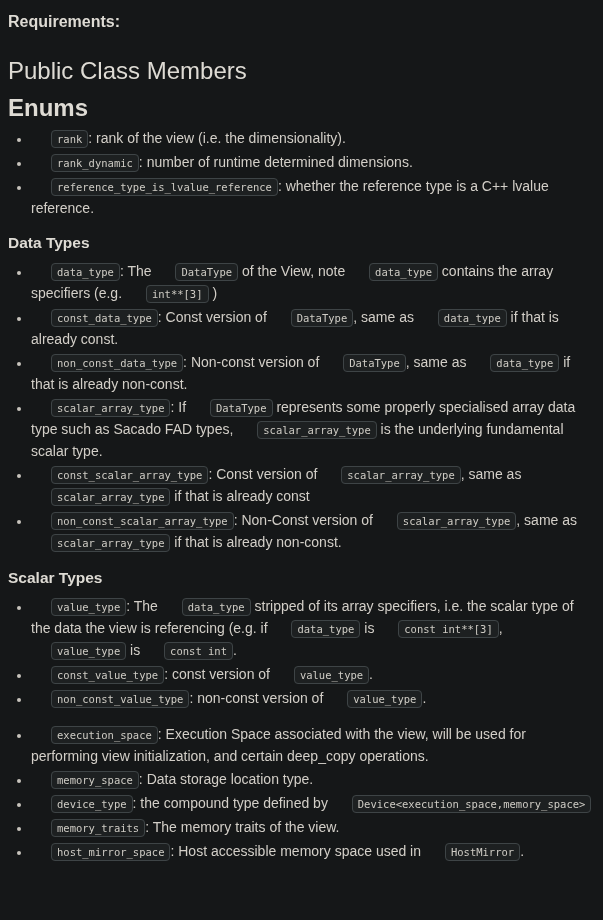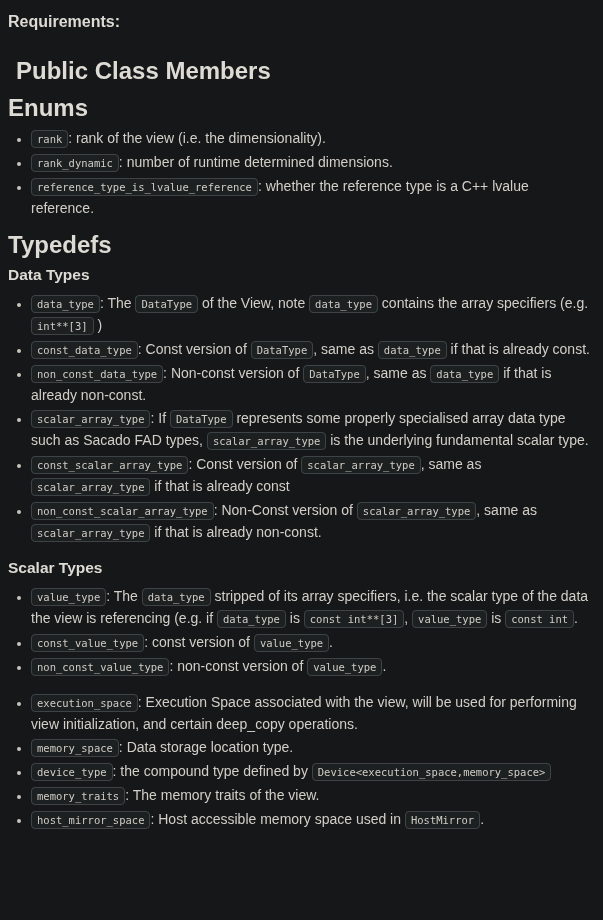--- a/index.html
+++ b/index.html
@@ -20,23 +20,23 @@
   }
   .req {
     font-size: 16px;
     font-weight: bold;
     color: var(--heading, #dedbd4);
     margin: 5px 0 14px 0;
   }
   h1 {
     font-size: 24px;
     line-height: 30px;
-    font-weight: bold;
+    font-weight: normal;
     color: var(--heading, #dedbd4);
-    margin: 24px 0 10px 8px;
+    margin: 24px 0 10px 0;
   }
   h2 {
     font-size: 24px;
     line-height: 24px;
     font-weight: bold;
     color: var(--heading, #dedbd4);
     margin: 10px 0 6px 0;
   }
   h3 {
     font-size: 15.5px;
@@ -58,20 +58,21 @@
   }
   code {
     font-family: "DejaVu Sans Mono", monospace;
     font-size: 10.5px;
     color: var(--code_text, #cfccc5);
     background: var(--code_bg, #1d2021);
     border: 1px solid var(--code_border, #3e4446);
     border-radius: 4px;
     padding: 2px 5px;
     white-space: nowrap;
+    margin-left: 20px;
   }
 </style>
 </head>
 <body>
 
 <div class="doc">
 
   <p class="req">Requirements:</p>
 
   <h1>Public Class Members</h1>
@@ -79,21 +80,20 @@
   <section>
     <h2>Enums</h2>
     <ul>
         <li><code>rank</code>: rank of the view (i.e. the dimensionality).</li>
         <li><code>rank_dynamic</code>: number of runtime determined dimensions.</li>
         <li><code>reference_type_is_lvalue_reference</code>: whether the reference type is a C++ lvalue reference.</li>
       </ul>
   </section>
 
   <section>
-    <h2>Typedefs</h2>
 
     <div>
       <h3>Data Types</h3>
       <ul>
           <li><code>data_type</code>: The <code>DataType</code> of the View, note <code>data_type</code> contains the array specifiers (e.g. <code>int**[3]</code> )</li>
           <li><code>const_data_type</code>: Const version of <code>DataType</code>, same as <code>data_type</code> if that is already const.</li>
           <li><code>non_const_data_type</code>: Non-const version of <code>DataType</code>, same as <code>data_type</code> if that is already non-const.</li>
           <li><code>scalar_array_type</code>: If <code>DataType</code> represents some properly specialised array data type such as Sacado FAD types, <code>scalar_array_type</code> is the underlying fundamental scalar type.</li>
           <li><code>const_scalar_array_type</code>: Const version of <code>scalar_array_type</code>, same as <code>scalar_array_type</code> if that is already const</li>
           <li><code>non_const_scalar_array_type</code>: Non-Const version of <code>scalar_array_type</code>, same as <code>scalar_array_type</code> if that is already non-const.</li>

